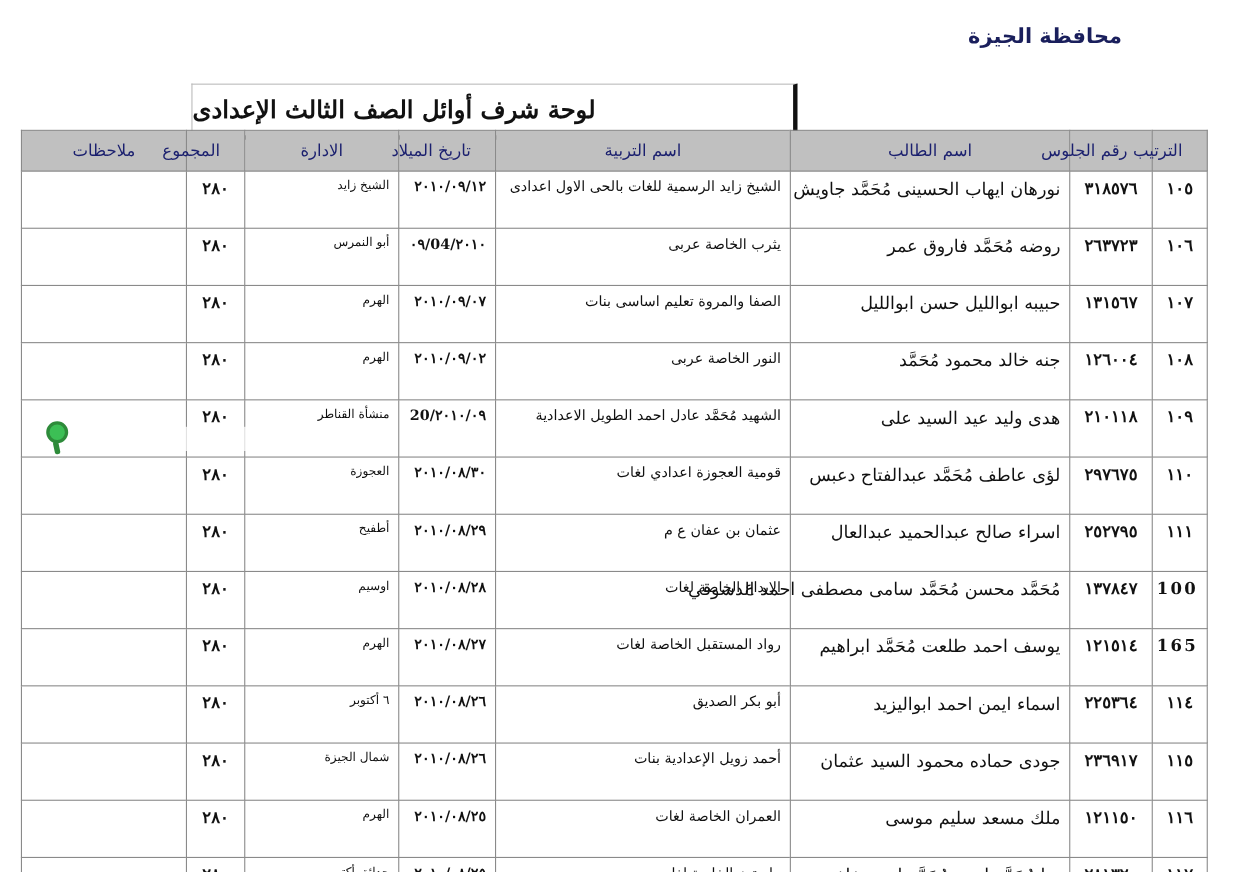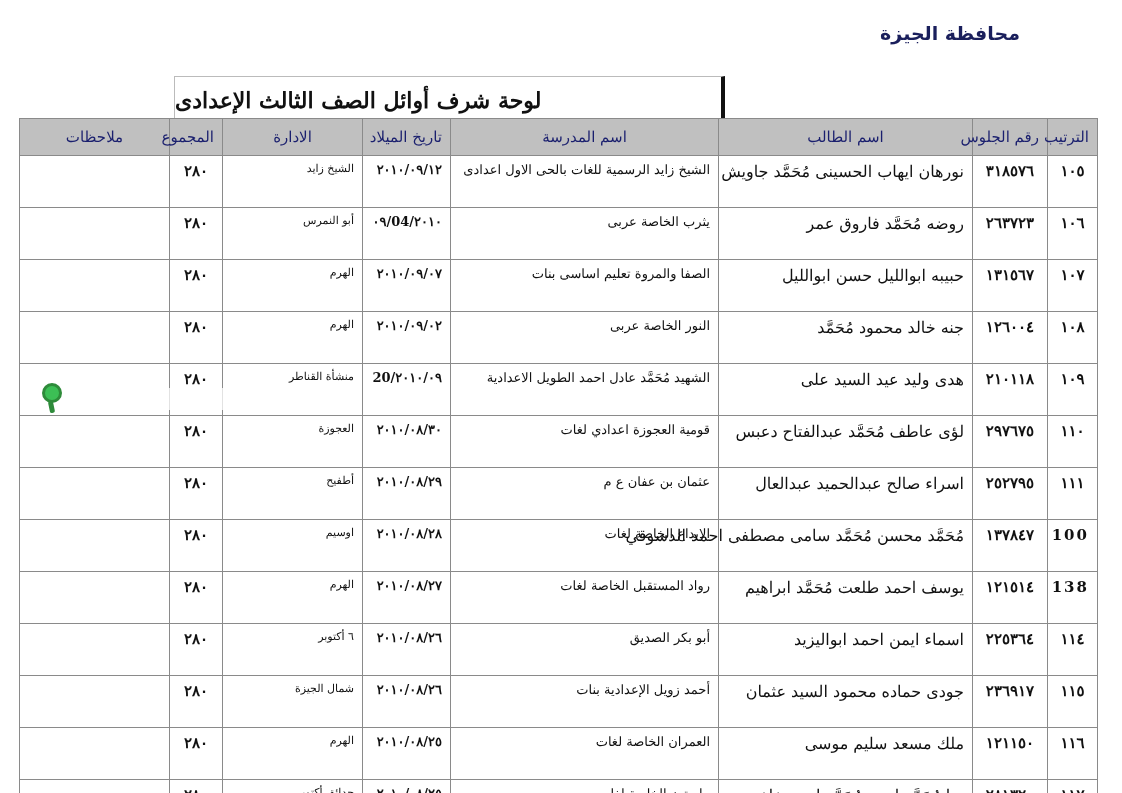--- a/index.html
+++ b/index.html
@@ -14,21 +14,21 @@
   .org-line.l3 { font-size: 18px; }
 
   .title-box { position: absolute; left: 174px; top: 28px; width: 546px; height: 46px;
                border: 1px solid #bbb; border-right: 4px solid #111; border-bottom: 4px solid #111;
                display: flex; align-items: center; justify-content: flex-end; direction: rtl; background: #fff; margin-top: 48px; }
   .title-text { font-size: 22px; font-weight: bold; color: #111; }
 
   table.honor { position: absolute; left: 19px; top: 118px; width: 1078px; border-collapse: collapse;
                 direction: rtl; table-layout: fixed; }
   table.honor th { background: #c0c0c0; color: #1a1f6e; font-weight: normal; font-size: 15px;
-                   height: 36px; border: 1px solid #8a8a8a; padding: 0 8px; white-space: nowrap; }
+                   height: 36px; border: 1px solid #8a8a8a; padding: 0 22px; white-space: nowrap; }
   table.honor td { height: 45px; border: 1px solid #8a8a8a; vertical-align: top; padding: 6px 8px 0 8px;
                    white-space: nowrap; overflow: visible; }
   td.rank, td.seat { text-align: center; font-size: 15px; font-weight: bold; letter-spacing: 2px; }
   td.name { font-size: 16px; text-align: right; padding-right: 10px; }
   td.school { font-size: 13px; }
   td.dob { font-size: 13px; text-align: right; letter-spacing: 1px; font-weight: bold; padding-right: 4px; }
   td.admin { font-size: 11px; text-align: right; padding-top: 4px; }
   td.total { font-size: 15px; text-align: center; font-weight: bold; letter-spacing: 2px; }
   td.notes { }
 
@@ -64,21 +64,21 @@
     <col style="width:88px">
     <col style="width:140px">
     <col style="width:53px">
     <col style="width:150px">
   </colgroup>
   <thead>
     <tr>
       <th class="h-rank">الترتيب</th>
       <th>رقم الجلوس</th>
       <th>اسم الطالب</th>
-      <th>اسم المدرسة</th>
+      <th>اسم التربية</th>
       <th>تاريخ الميلاد</th>
       <th>الادارة</th>
       <th>المجموع</th>
       <th class="h-notes">ملاحظات</th>
     </tr>
   </thead>
   <tbody>
     <tr>
       <td class="rank">١٠٥</td>
       <td class="seat">٣١٨٥٧٦</td>
@@ -153,21 +153,21 @@
       <td class="rank">100</td>
       <td class="seat">١٣٧٨٤٧</td>
       <td class="name">مُحَمَّد محسن مُحَمَّد سامى مصطفى احمد الدسوقي</td>
       <td class="school">الابداع الخاصة لغات</td>
       <td class="dob">٢٠١٠/٠٨/٢٨</td>
       <td class="admin">اوسيم</td>
       <td class="total">٢٨٠</td>
       <td class="notes"></td>
     </tr>
     <tr>
-      <td class="rank">138</td>
+      <td class="rank">165</td>
       <td class="seat">١٢١٥١٤</td>
       <td class="name">يوسف احمد طلعت مُحَمَّد ابراهيم</td>
       <td class="school">رواد المستقبل الخاصة لغات</td>
       <td class="dob">٢٠١٠/٠٨/٢٧</td>
       <td class="admin">الهرم</td>
       <td class="total">٢٨٠</td>
       <td class="notes"></td>
     </tr>
     <tr>
       <td class="rank">١١٤</td>

